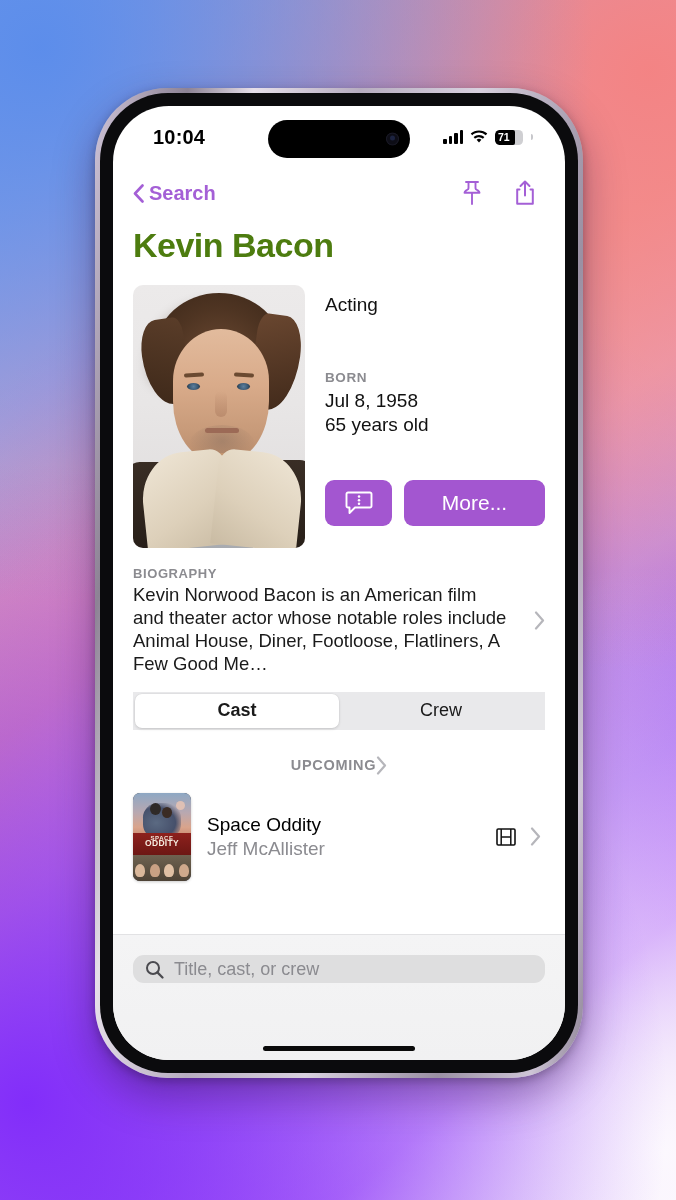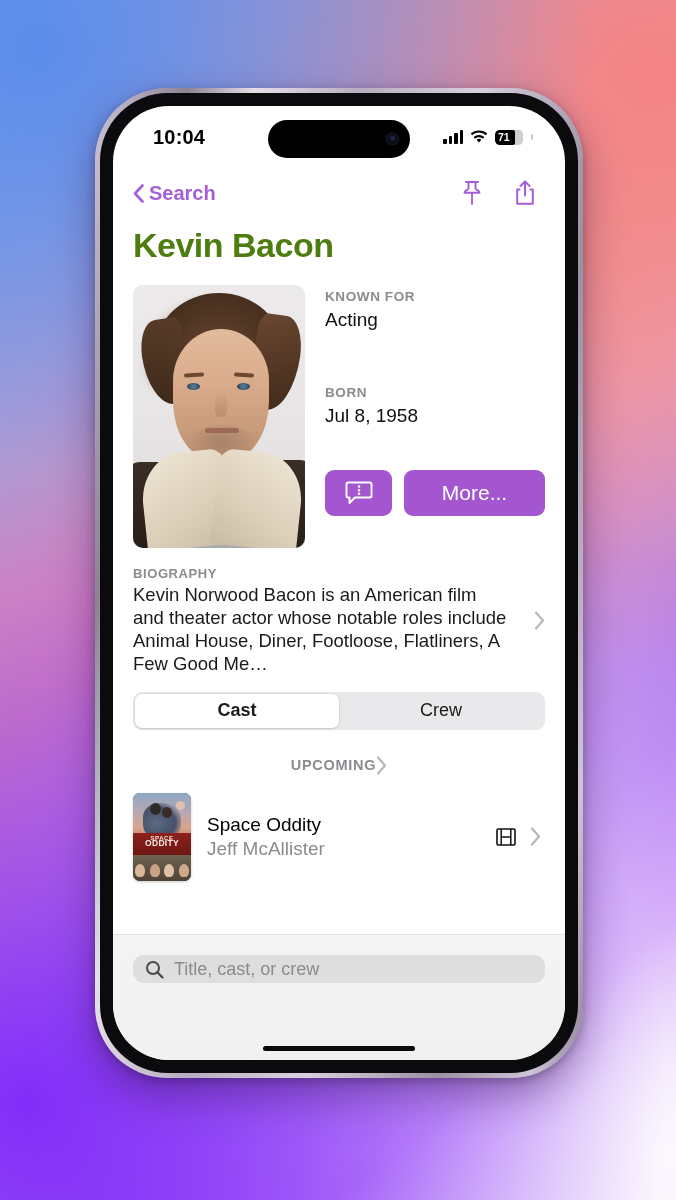--- a/index.html
+++ b/index.html
@@ -171,21 +171,21 @@
   }
 
   .bio-sec { padding: 18px 20px 0 20px; display: flex; align-items: center; gap: 24px; cursor: pointer; }
   .bio-text-wrap { flex: 1; }
   .bio-label { font-size: 13px; font-weight: bold; letter-spacing: 0.6px; color: #8b8b90; }
   .bio-body { font-size: 18.5px; color: #1a1a1a; line-height: 1.24; margin-top: 3px; }
   .chev-r { flex: none; color: #b6b6bb; }
 
   .segmented {
     margin: 16px 20px 0 20px; height: 38px;
-    background: #e9e9eb; border-radius: 9px; display: flex; padding: 2px; position: relative; justify-content: space-between;
+    background: #e9e9eb; border-radius: 0; display: flex; padding: 2px; position: relative; justify-content: space-between;
   }
   .seg { flex: 1; display: flex; align-items: center; justify-content: center;
     font-size: 18px; color: #1a1a1a; border-radius: 7px; cursor: pointer; }
   .seg.active { background: #fff; box-shadow: 0 1px 3px rgba(0,0,0,0.14), 0 0 0 0.5px rgba(0,0,0,0.04); font-weight: 600; }
 
   .section-header {
     display: flex; align-items: center; justify-content: center;
     padding: 26px 24px 0 24px; cursor: pointer;
   }
   .section-header .t { font-size: 14.5px; font-weight: bold; letter-spacing: 0.7px; color: #8b8b90; }
@@ -313,26 +313,26 @@
             <div class="p-neck"></div>
             <div class="p-jacket-l"></div>
               <div class="p-jacket-r"></div>
             <div class="p-shirt"></div>
             <div class="p-collar-l"></div>
               <div class="p-collar-r"></div>
           </div>
 
           <div class="facts">
             <div>
-              <div class="fact-label">KNOWN FOR</div>
               <div class="fact-value">Acting</div>
             </div>
             <div class="fact-block-2">
               <div class="fact-label">BORN</div>
               <div class="fact-value">Jul 8, 1958</div>
+              <div class="fact-sub">65 years old</div>
             </div>
 
             <div class="action-row">
               <button class="btn-icon">
                 <svg width="28" height="26" viewBox="0 0 28 26">
                   <path d="M3 2.5h22a1.5 1.5 0 0 1 1.5 1.5v12a1.5 1.5 0 0 1-1.5 1.5H10l-5.5 5.5V17.5H3A1.5 1.5 0 0 1 1.5 16V4A1.5 1.5 0 0 1 3 2.5z" fill="none" stroke="#fff" stroke-width="1.9" stroke-linejoin="round"></path>
                   <circle cx="14" cy="6.6" r="1.25" fill="#fff"></circle>
                   <circle cx="14" cy="10.2" r="1.25" fill="#fff"></circle>
                   <circle cx="14" cy="13.8" r="1.25" fill="#fff"></circle>
                 </svg>

